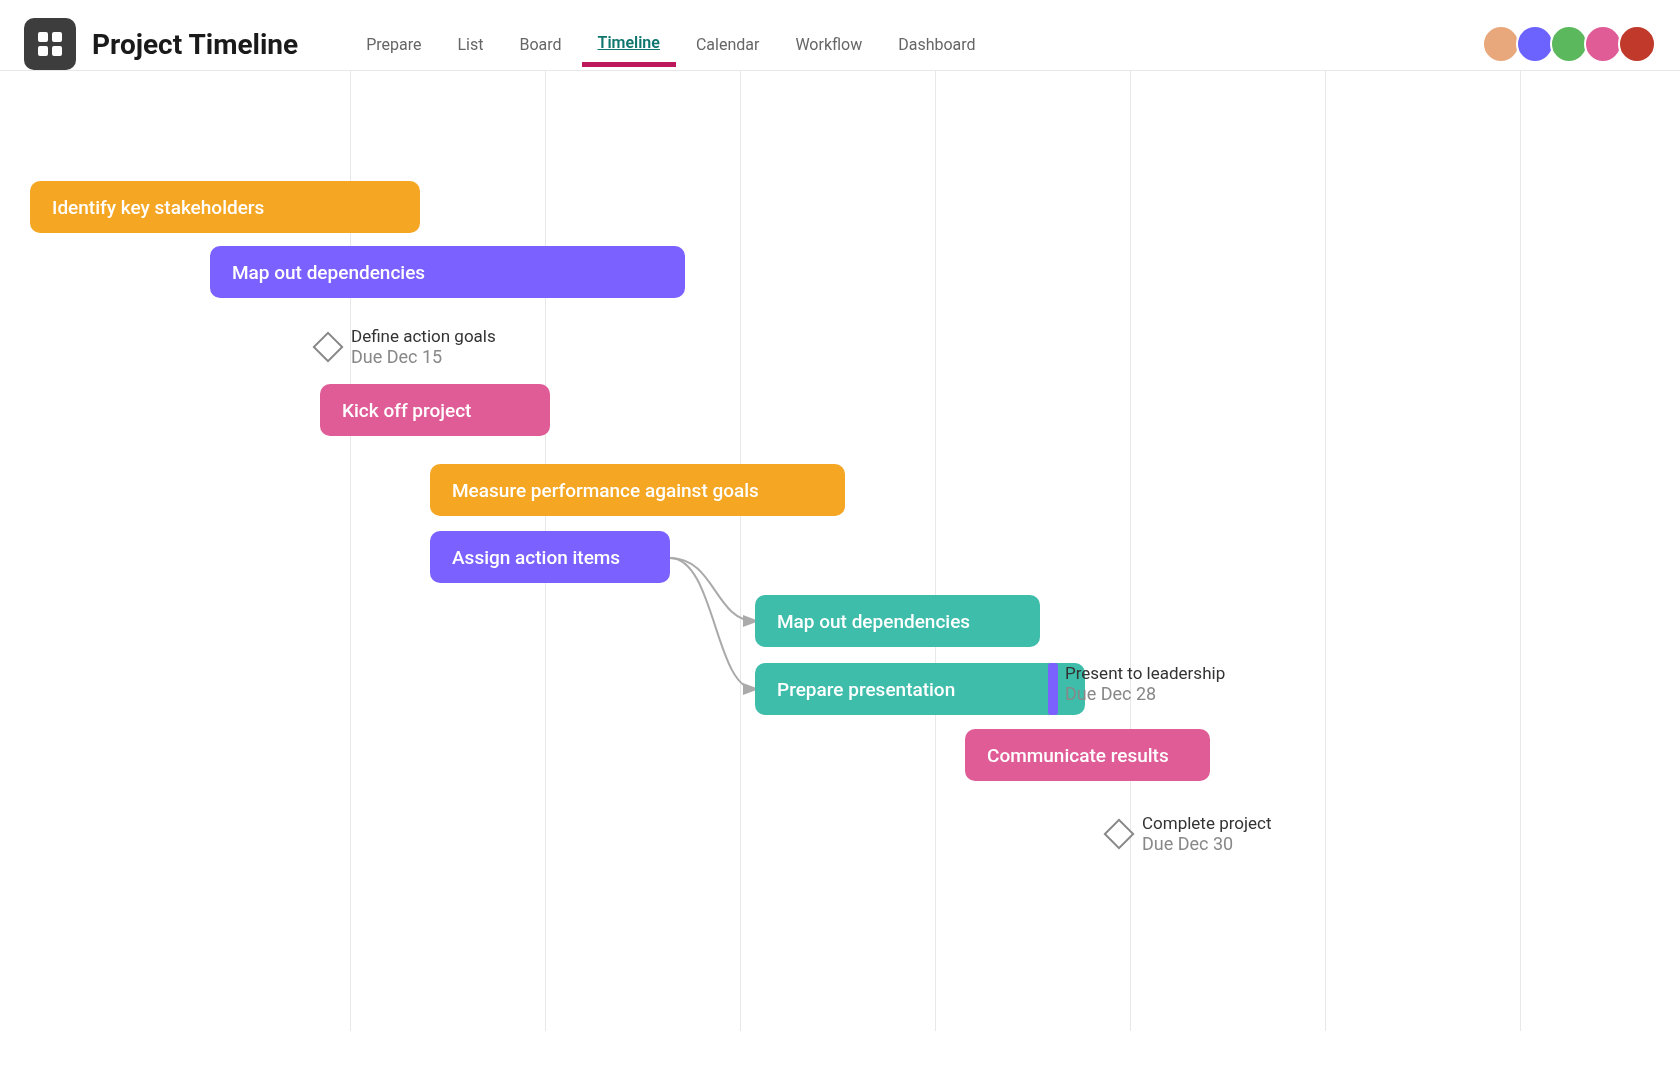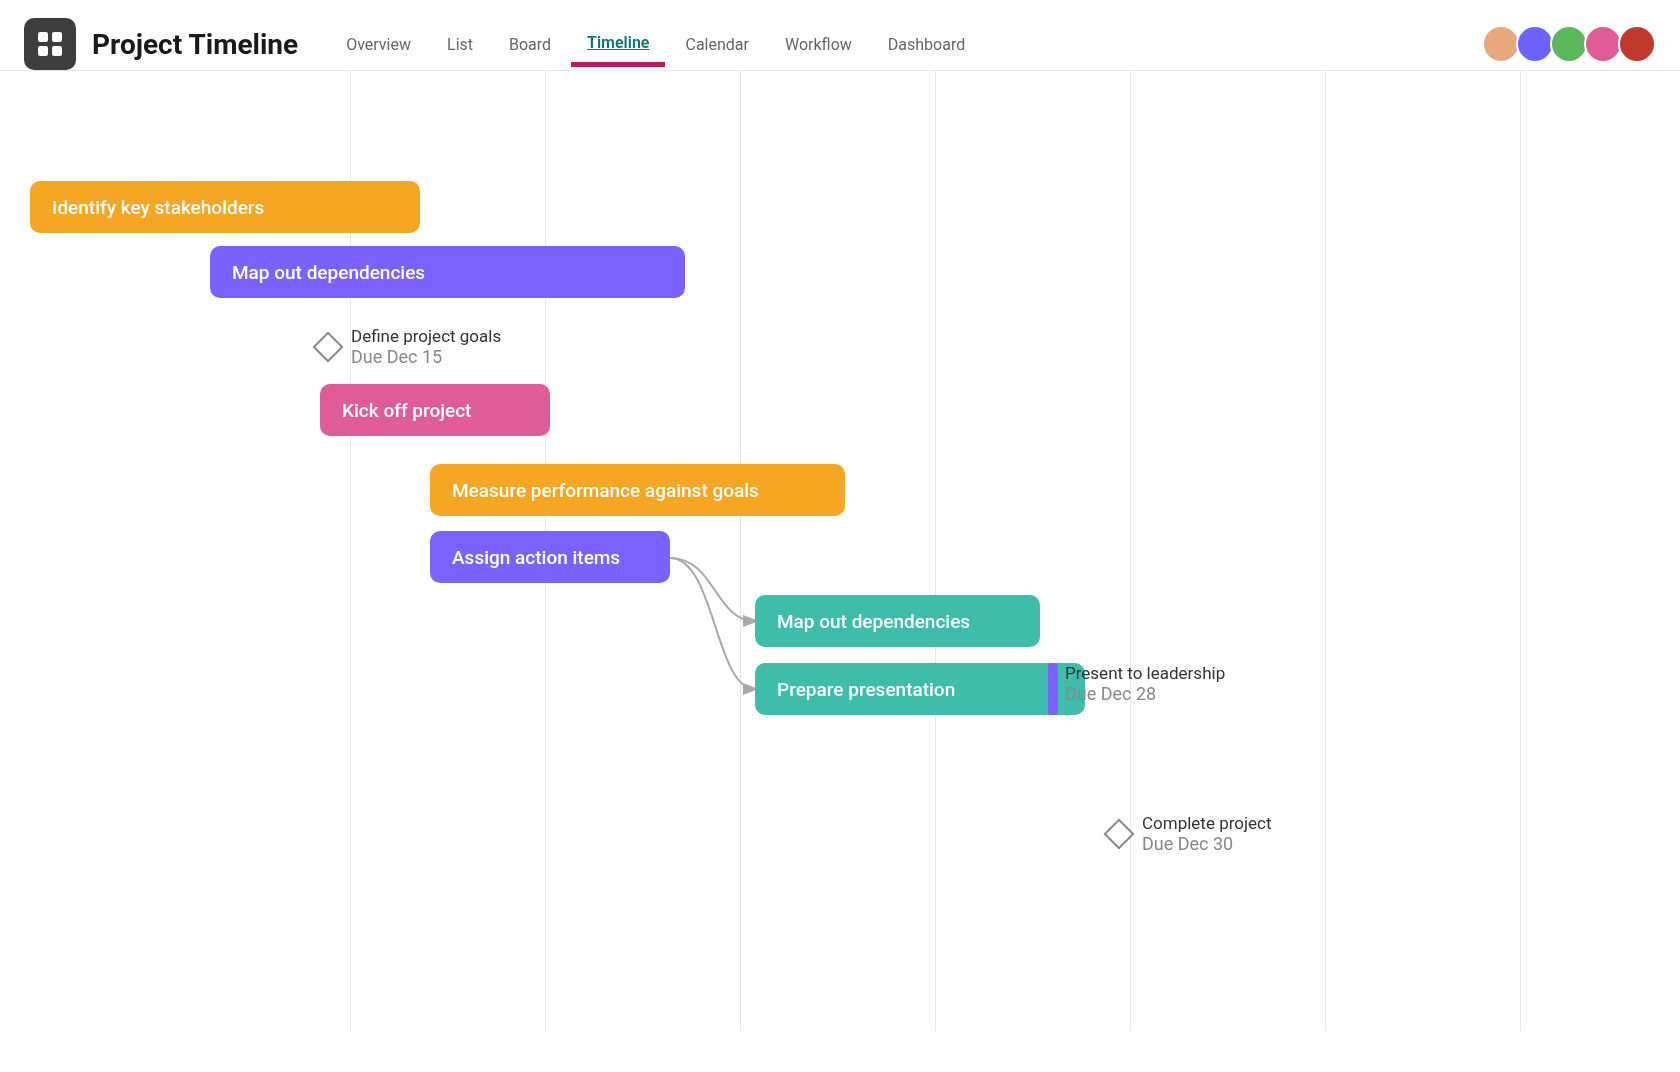--- a/index.html
+++ b/index.html
@@ -31,21 +31,21 @@
       flex-shrink: 0;
     }
     .app-icon svg {
       width: 30px;
       height: 30px;
     }
     .project-title {
       font-size: 28px;
       font-weight: 700;
       color: #1a1a1a;
-      margin-right: 32px;
+      margin-right: 52px;
     }
     .nav-tabs {
       display: flex;
       align-items: flex-end;
       gap: 4px;
       flex: 1;
     }
     .nav-tab {
       padding: 10px 16px;
       font-size: 16px;
@@ -170,21 +170,21 @@
     <div class="app-icon">
       <svg viewBox="0 0 30 30" fill="none">
         <rect x="3" y="3" width="10" height="10" rx="2" fill="#fff"></rect>
         <rect x="3" y="17" width="10" height="10" rx="2" fill="#fff"></rect>
         <rect x="17" y="3" width="10" height="10" rx="2" fill="#fff"></rect>
         <rect x="17" y="17" width="10" height="10" rx="2" fill="#fff"></rect>
       </svg>
     </div>
     <span class="project-title">Project Timeline</span>
     <nav class="nav-tabs">
-      <div class="nav-tab">Overview</div>
+      <div class="nav-tab">Prepare</div>
       <div class="nav-tab">List</div>
       <div class="nav-tab">Board</div>
       <div class="nav-tab active">Timeline</div>
       <div class="nav-tab">Calendar</div>
       <div class="nav-tab">Workflow</div>
       <div class="nav-tab">Dashboard</div>
     </nav>
     <div class="avatars">
       <div class="avatar" style="background:#e8a87c;"></div>
       <div class="avatar" style="background:#6c63ff;"></div>
@@ -209,21 +209,21 @@
     <span>Identify key stakeholders</span>
   </div>
 
   <div class="task-bar" style="left:210px; top:175px; width:475px; background:#7b61ff;">
     <span>Map out dependencies</span>
   </div>
 
   <div class="milestone" style="position:absolute; left:317px; top:255px; display:flex; align-items:center; gap:12px;">
     <div class="diamond"></div>
     <div class="milestone-text">
-      <span class="milestone-name">Define project goals</span>
+      <span class="milestone-name">Define action goals</span>
       <span class="milestone-due">Due Dec 15</span>
     </div>
   </div>
 
   <div class="task-bar" style="left:320px; top:313px; width:230px; background:#e05c97;">
     <span>Kick off project</span>
   </div>
 
   <div class="task-bar" style="left:430px; top:393px; width:415px; background:#f5a623;">
     <span>Measure performance against goals</span>
@@ -252,20 +252,23 @@
   <div class="task-bar" style="left:755px; top:592px; width:330px; background:#3dbdaa;">
     <span>Prepare presentation</span>
   </div>
 
   <div class="milestone-bar" style="position:absolute; left:1048px; top:592px; background:#7b61ff;"></div>
   <div class="milestone-text" style="position:absolute; left:1065px; top:592px;">
     <span class="milestone-name">Present to leadership</span>
     <span class="milestone-due">Due Dec 28</span>
   </div>
 
+  <div class="task-bar" style="left:965px; top:658px; width:245px; background:#e05c97;">
+    <span>Communicate results</span>
+  </div>
 
   <div class="milestone" style="position:absolute; left:1108px; top:718px; display:flex; align-items:center; gap:12px;margin-top:24px;">
     <div class="diamond"></div>
     <div class="milestone-text">
       <span class="milestone-name">Complete project</span>
       <span class="milestone-due">Due Dec 30</span>
     </div>
   </div>
 
 </div>

